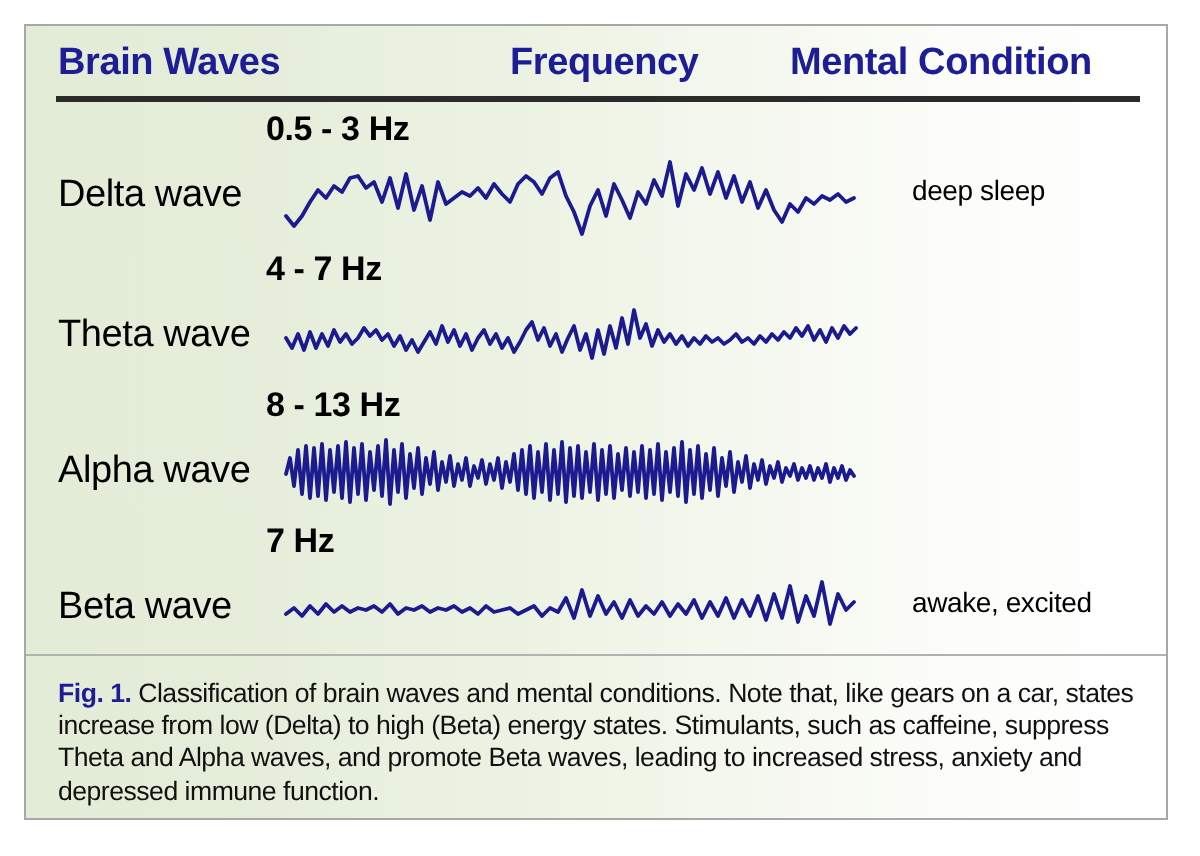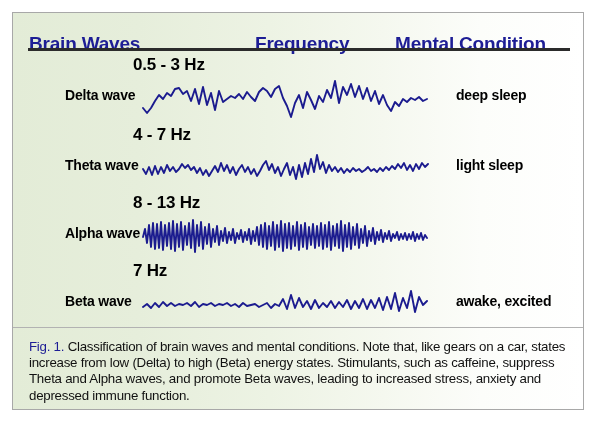--- a/index.html
+++ b/index.html
@@ -41,21 +41,20 @@
     height: 38px;
   }
   .col-head {
     position: absolute;
     top: 8px;
     color: #1d1d95;
     font-size: 19px;
     font-weight: bold;
     letter-spacing: -0.2px;
     white-space: nowrap;
-    margin-top: 12px;
   }
   #head-brain-waves { left: 16px; }
   #head-frequency   { left: 242px; }
   #head-mental      { left: 382px; }
 
   #header-rule {
     position: absolute;
     left: 15px;
     top: 35px;
     width: 542px;
@@ -86,34 +85,33 @@
     color: #000000;
     letter-spacing: -0.2px;
     white-space: nowrap;
   }
 
   .wave-name {
     position: absolute;
     left: 16px;
     top: 34px;
     width: 112px;
-    font-size: 14px;
-    font-weight: bold;
+    font-size: 19px;
+    font-weight: normal;
     color: #000000;
     letter-spacing: -0.2px;
     white-space: nowrap;
-    margin-left: 36px;
   }
 
   .wave-condition {
     position: absolute;
     left: 443px;
     top: 34px;
     font-size: 14px;
-    font-weight: bold;
+    font-weight: normal;
     color: #000000;
     letter-spacing: -0.2px;
     white-space: nowrap;
   }
 
   .wave-plot {
     position: absolute;
     left: 128px;
     top: 22px;
     width: 310px;
@@ -147,21 +145,21 @@
   }
   #caption-text {
     font-size: 13.3px;
     line-height: 16.2px;
     color: #111111;
     letter-spacing: -0.25px;
     margin: 0;
   }
   #caption-figure-label {
     color: #1d1d95;
-    font-weight: normal;
+    font-weight: bold;
     text-align: right;
   }
 </style>
 </head>
 <body>
 
 <div id="figure-card">
 
   <div id="table-header">
     <div class="col-head" id="head-brain-waves">Brain Waves</div>
@@ -178,21 +176,20 @@
     </svg>
     <div class="wave-condition">deep sleep</div>
   </div>
 
   <div class="wave-row" id="row-theta">
     <div class="freq-label">4 - 7 Hz</div>
     <div class="wave-name">Theta wave</div>
     <svg class="wave-plot" id="plot-theta" viewBox="0 0 310 46" preserveAspectRatio="none">
       <path d="M2,24 L5,29 L8,22 L11,30 L14,21 L17,29 L20,22 L23,28 L26,20 L29,26 L32,22 L35,27 L38,24 L41,19 L44,23 L47,20 L50,25 L53,22 L56,28 L59,23 L62,30 L65,25 L68,31 L71,26 L74,21 L77,27 L80,18 L83,26 L86,20 L89,28 L92,22 L95,30 L98,24 L101,20 L104,27 L107,22 L110,29 L113,24 L116,31 L119,26 L122,20 L125,16 L128,25 L131,19 L134,28 L137,22 L140,31 L143,24 L146,18 L149,30 L152,22 L155,34 L158,20 L161,32 L164,18 L167,29 L170,14 L173,27 L176,10 L179,24 L182,17 L185,28 L188,20 L191,26 L194,22 L197,27 L200,23 L203,28 L206,24 L209,27 L212,23 L215,26 L218,24 L221,27 L224,25 L227,22 L230,26 L233,24 L236,27 L239,23 L242,26 L245,22 L248,25 L251,21 L254,24 L257,19 L260,23 L263,18 L266,25 L269,20 L272,26 L275,19 L278,24 L281,18 L284,22 L287,19"></path>
     </svg>
-    <div class="wave-condition">light sleep</div>
   </div>
 
   <div class="wave-row" id="row-alpha">
     <div class="freq-label">8 - 13 Hz</div>
     <div class="wave-name">Alpha wave</div>
     <svg class="wave-plot" id="plot-alpha" viewBox="0 0 310 46" preserveAspectRatio="none">
       <path d="M2,24 L4,16 L6,30 L8,12 L10,34 L12,10 L14,36 L16,11 L18,35 L20,9 L22,37 L24,12 L26,33 L28,10 L30,36 L32,8 L34,38 L36,11 L38,34 L40,9 L42,37 L44,13 L46,32 L48,10 L50,35 L52,7 L54,39 L56,12 L58,33 L60,9 L62,36 L64,14 L66,31 L68,11 L70,34 L72,16 L74,29 L76,13 L78,32 L80,18 L82,28 L84,15 L86,30 L88,19 L90,27 L92,16 L94,30 L96,20 L98,26 L100,17 L102,29 L104,19 L106,27 L108,16 L110,31 L112,18 L114,28 L116,14 L118,32 L120,12 L122,34 L124,10 L126,36 L128,13 L130,33 L132,9 L134,37 L136,12 L138,34 L140,8 L142,38 L144,11 L146,35 L148,10 L150,36 L152,13 L154,33 L156,9 L158,37 L160,12 L162,34 L164,10 L166,36 L168,14 L170,32 L172,11 L174,35 L176,13 L178,33 L180,10 L182,36 L184,12 L186,34 L188,9 L190,37 L192,13 L194,33 L196,11 L198,35 L200,8 L202,38 L204,12 L206,34 L208,10 L210,36 L212,14 L214,32 L216,11 L218,35 L220,16 L222,30 L224,13 L226,33 L228,18 L230,28 L232,15 L234,31 L236,19 L238,27 L240,17 L242,29 L244,20 L246,26 L248,18 L250,28 L252,21 L254,25 L256,19 L258,27 L260,21 L262,26 L264,20 L266,27 L268,21 L270,26 L272,19 L274,28 L276,21 L278,26 L280,20 L282,27 L284,22 L286,25"></path>
     </svg>
   </div>
 

